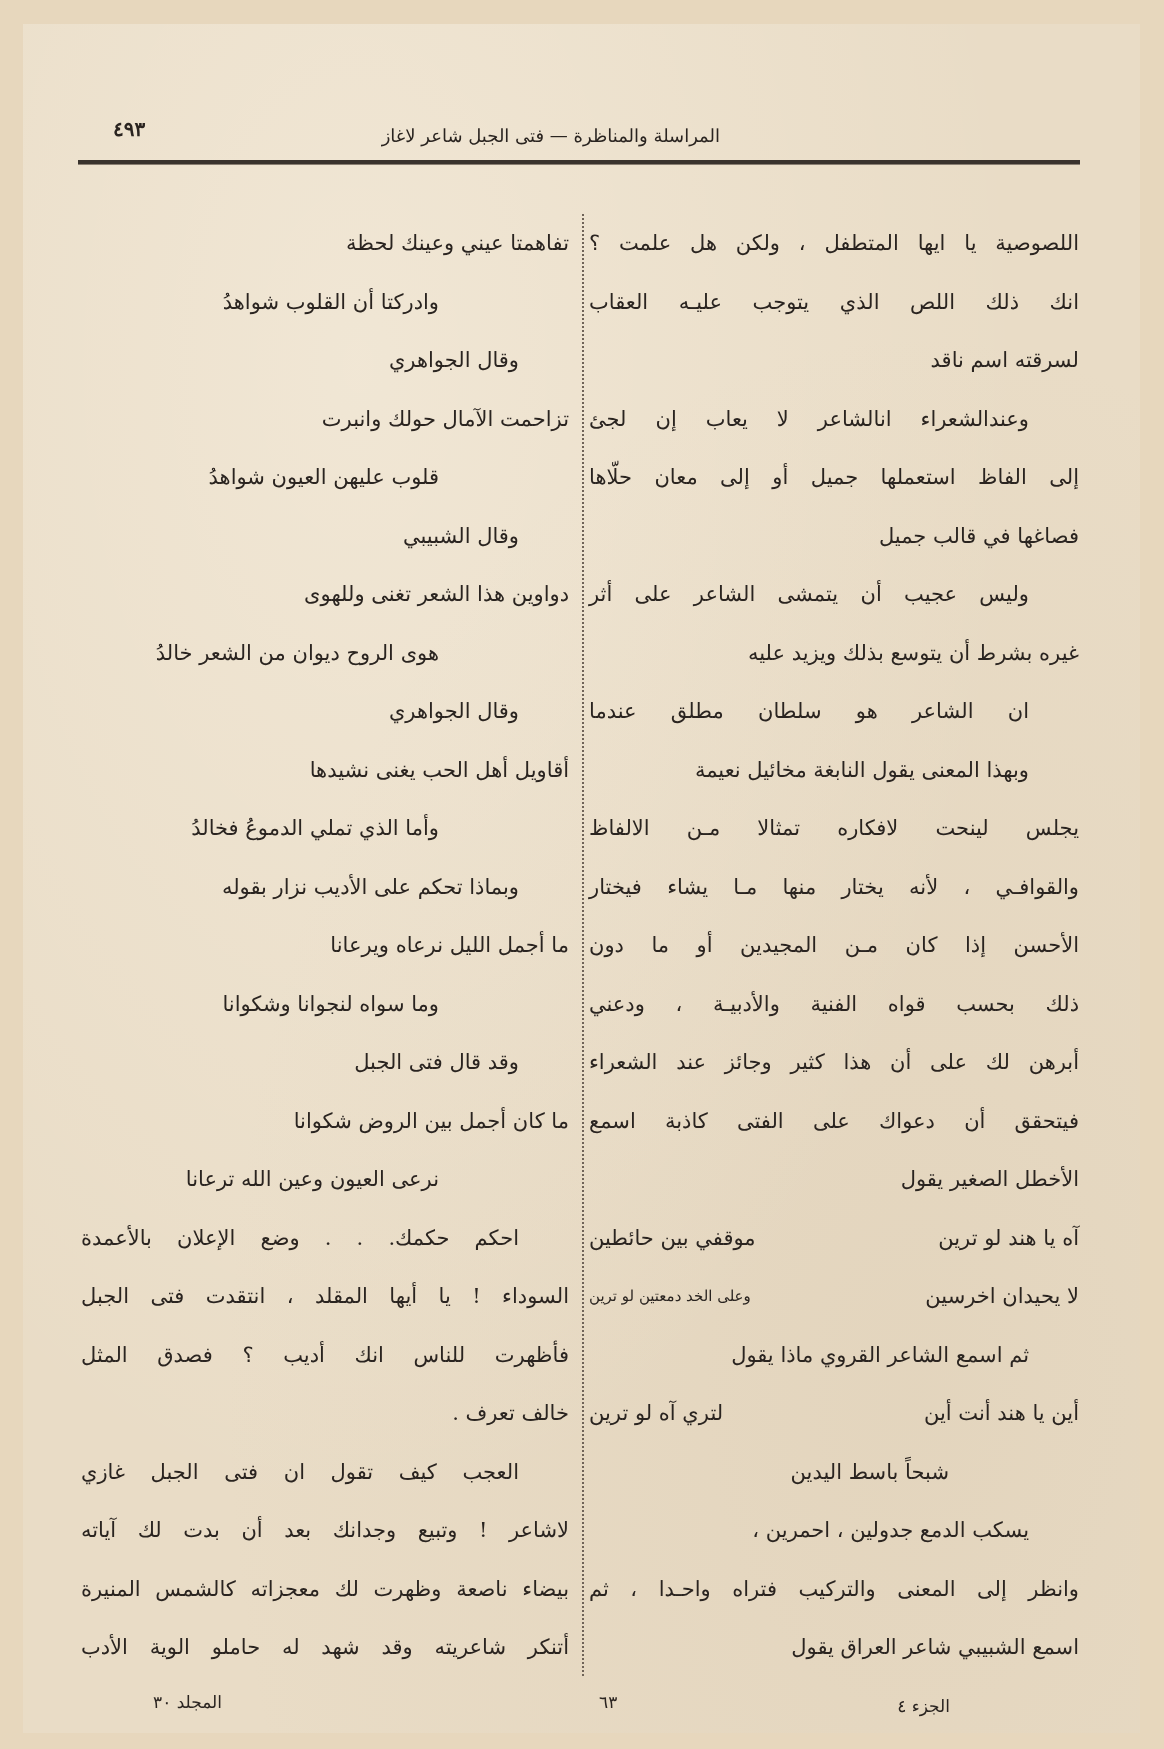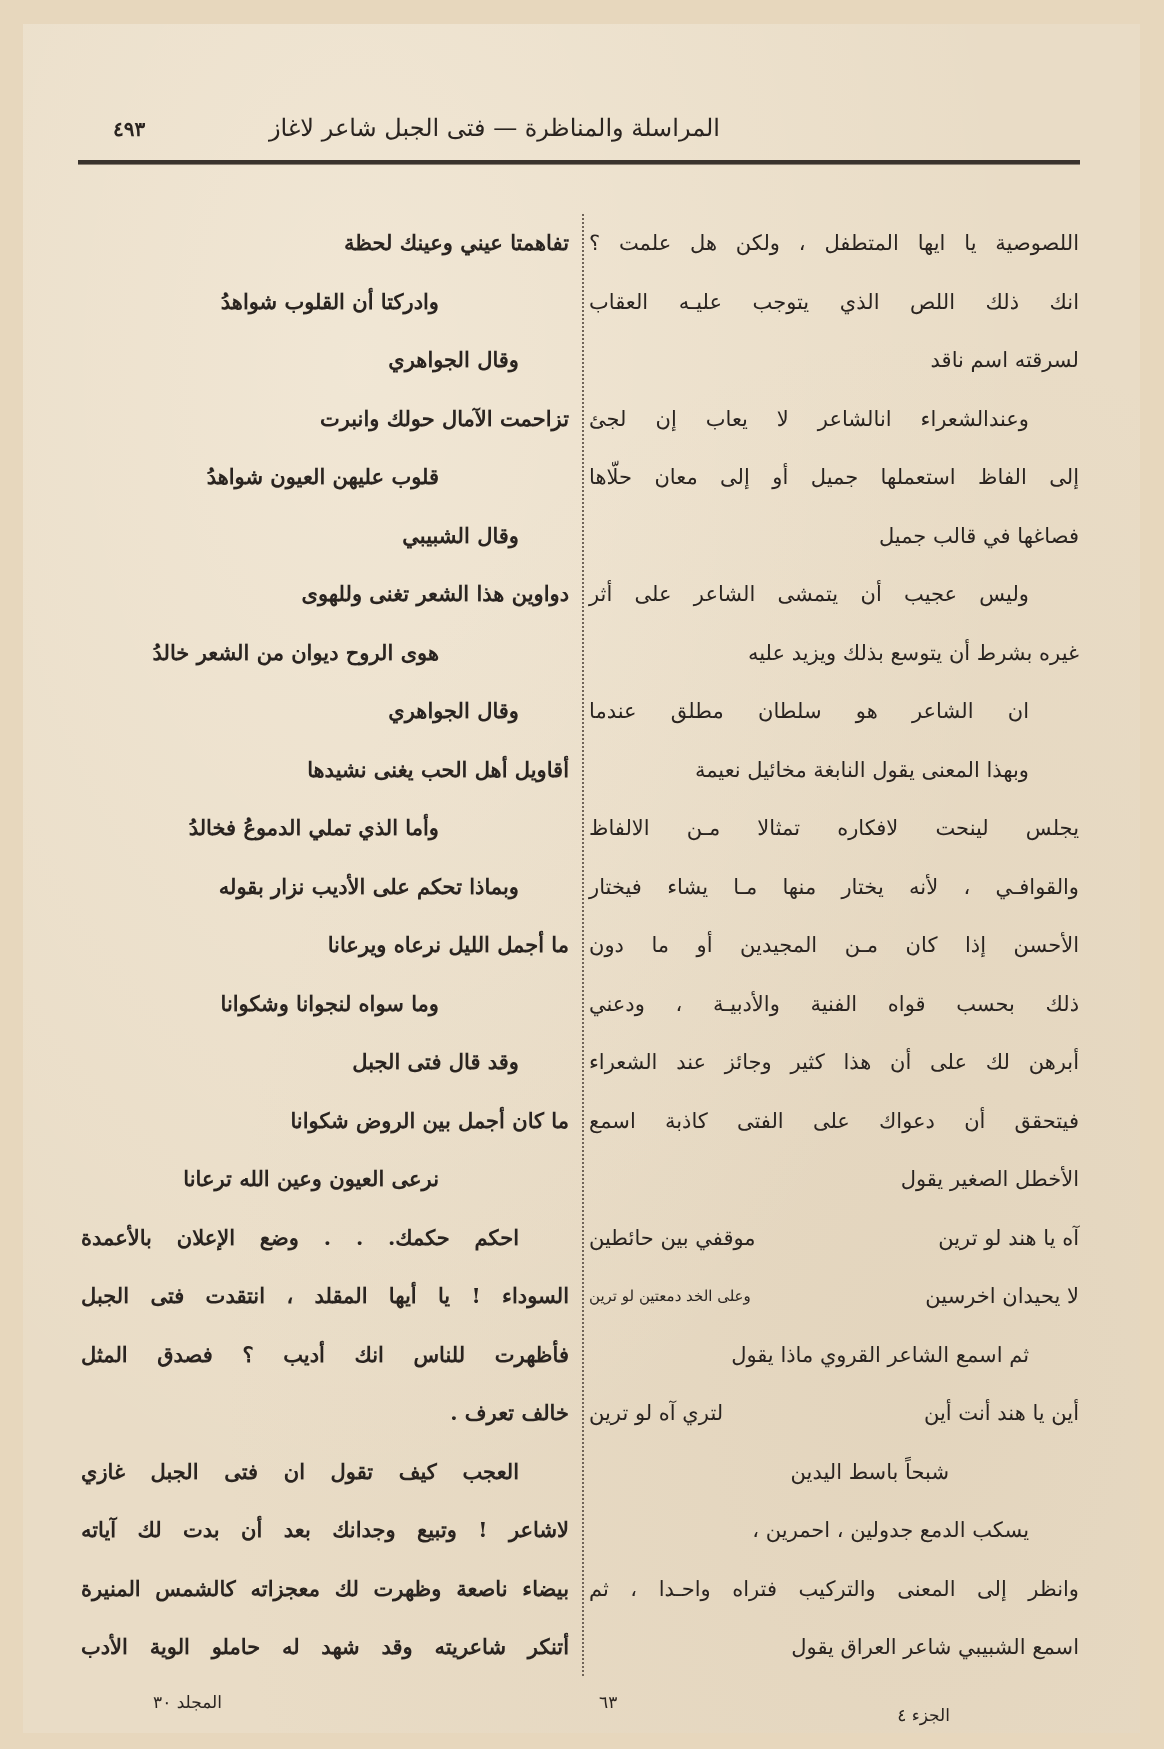--- a/index.html
+++ b/index.html
@@ -18,58 +18,58 @@
       background: #e9dcc6;
       background-image: radial-gradient(ellipse at 30% 20%, rgba(255,250,240,0.35), rgba(0,0,0,0) 60%),
                         radial-gradient(ellipse at 80% 80%, rgba(200,180,150,0.18), rgba(0,0,0,0) 55%);
     }
     .running-head {
       position: absolute;
       left: 60px; right: 60px; top: 86px; height: 40px;
       direction: rtl;
     }
     .running-title {
-      position: absolute; right: 360px; top: 0;
-      font-size: 24px; line-height: 36px;
+      position: absolute; right: 360px; top: 8px;
+      font-size: 18px; line-height: 36px;
       font-family: "DejaVu Serif", serif;
     }
     .page-number-top {
       position: absolute; left: 30px; top: 3px;
       font-size: 20px; line-height: 32px;
       font-family: "DejaVu Serif", serif;
       font-weight: bold;
     }
     .head-rule {
       position: absolute; left: 55px; top: 136px;
       width: 1002px; height: 4px; background: #3a332d;
       border-bottom: 1px solid #8a7f72;
     }
     .column {
       position: absolute; top: 190px;
       direction: rtl; text-align: right;
       font-family: "DejaVu Serif", serif;
       font-size: 21px;
     }
     .col-right { left: 566px; width: 490px; }
-    .col-left { left: 58px; width: 488px; font-weight: bold; }
+    .col-left { left: 58px; width: 488px; }
     .line { height: 58.5px; line-height: 58.5px; white-space: nowrap; overflow: visible; }
     .line.just { text-align: justify; text-align-last: justify; }
     .line.indent { padding-right: 50px; }
     .line.indent2 { padding-right: 130px; }
     .line.verse2 { padding-right: 130px; }
     .divider {
       position: absolute; left: 559px; top: 190px;
       width: 0; height: 1462px;
       border-left: 2px dotted #6f6358;
     }
     .footer {
       position: absolute; left: 60px; right: 60px; top: 1668px; height: 34px;
       font-family: "DejaVu Serif", serif; font-size: 17px; direction: rtl;
     }
-    .footer-part { position: absolute; right: 130px; top: 13px; text-align: right; }
+    .footer-part { position: absolute; right: 130px; top: 4px; text-align: right; }
     .footer-page { position: absolute; left: 500px; top: 0; margin-left: 16px; }
     .footer-volume { position: absolute; left: 70px; top: 0; }
     .split { display: flex; justify-content: space-between; }
   </style>
 </head>
 <body>
 
 <div class="page">
 
   <div class="running-head">

